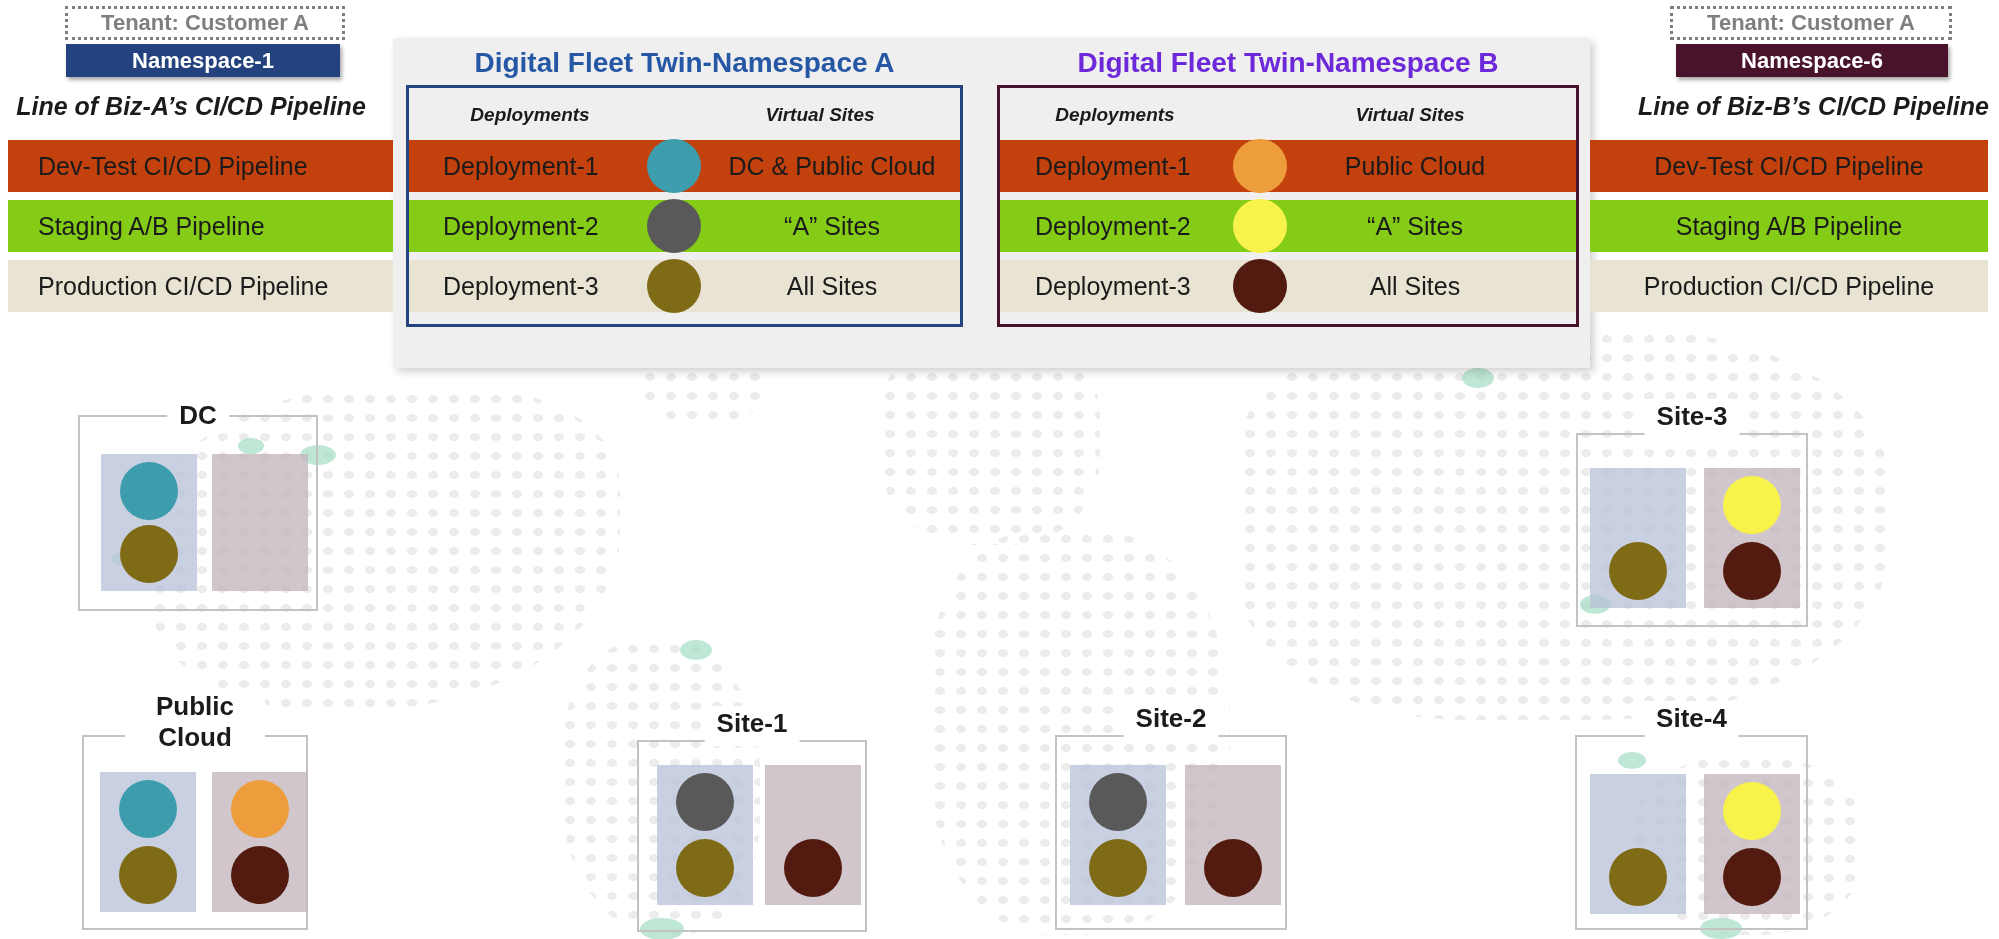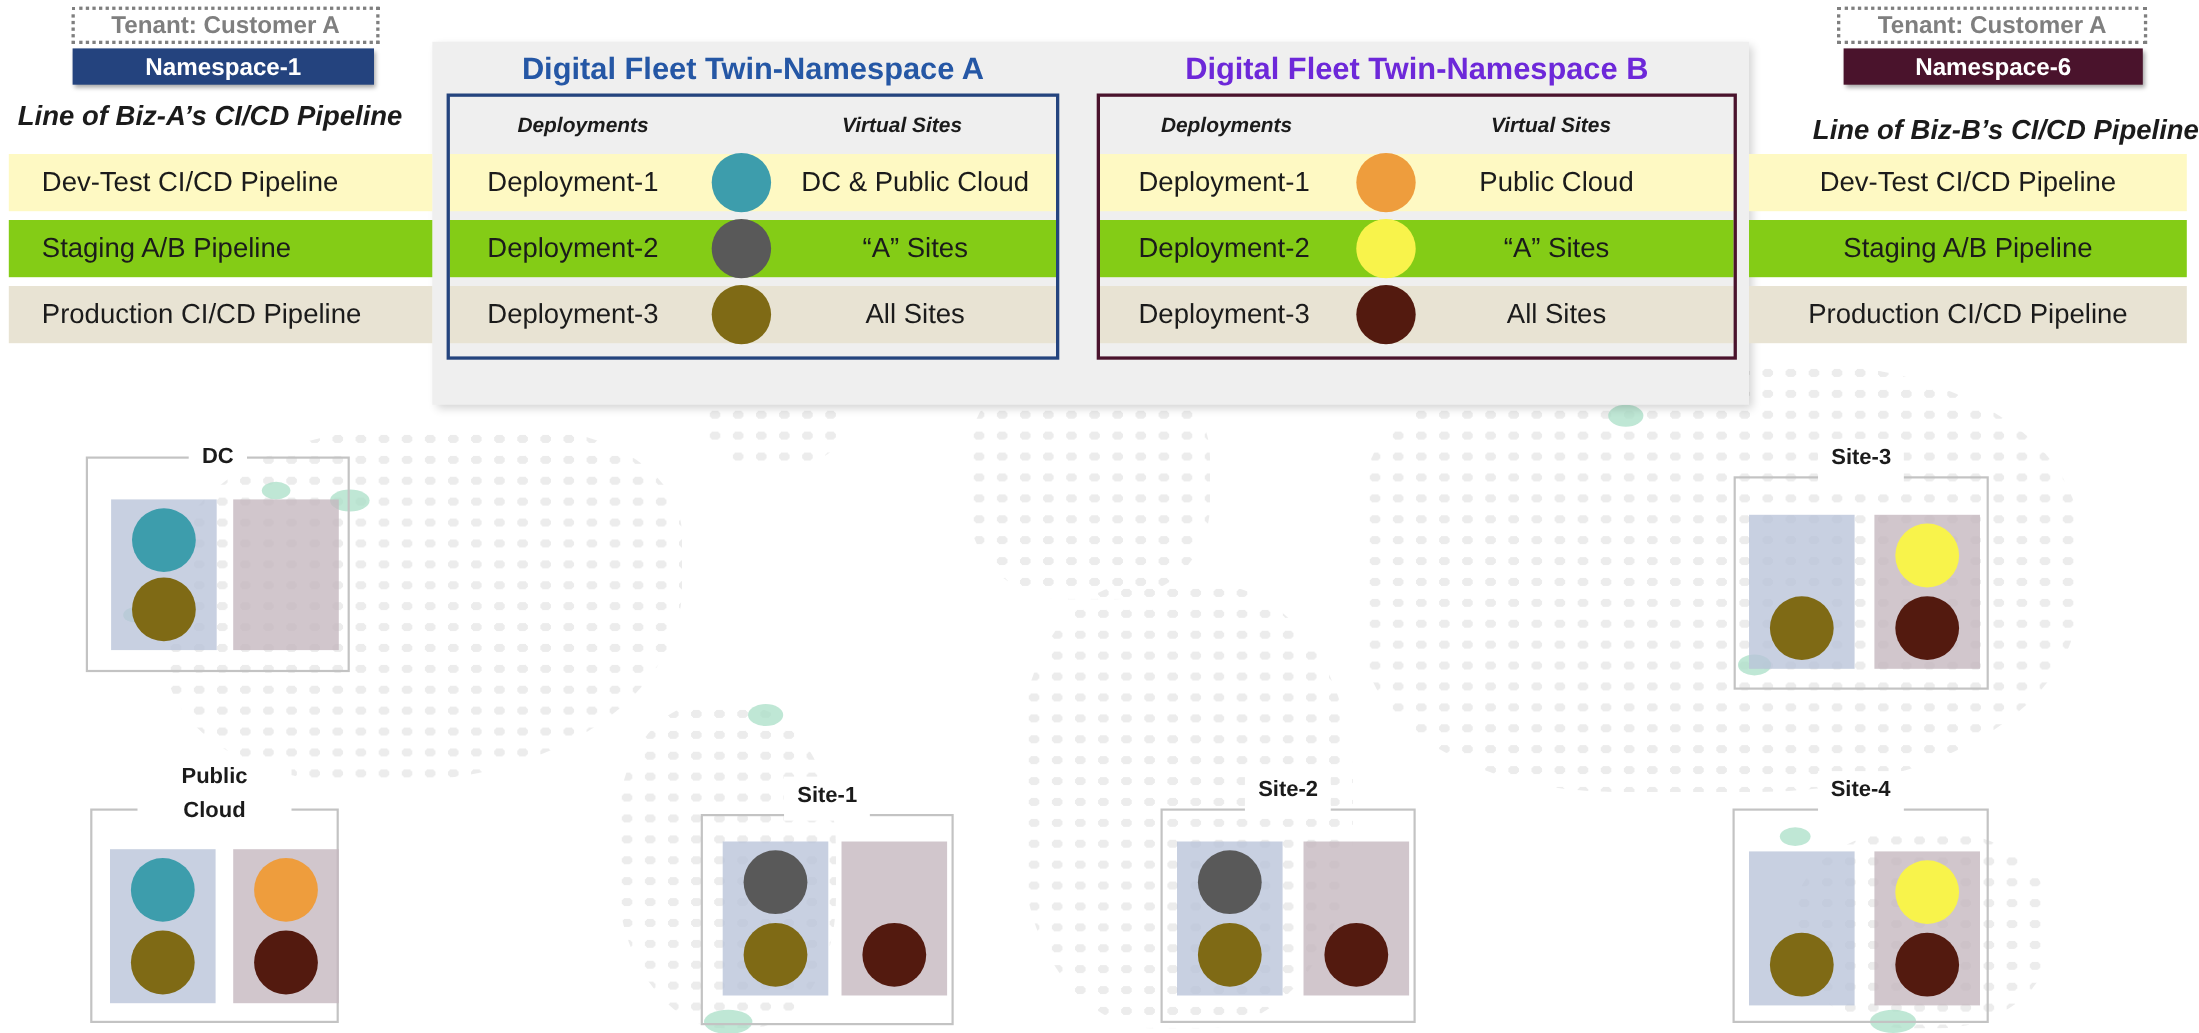--- a/index.html
+++ b/index.html
@@ -9,21 +9,21 @@
   }
   
   .dots{
     position:absolute;z-index:0;
     background-image:radial-gradient(ellipse 5px 4px at 10px 9px,#EAEAEA 96%,transparent 100%);
     background-size:21px 19px;opacity:.9;
   }
   .mint{position:absolute;z-index:0;background:#A9DFC7;border-radius:50%;opacity:.75;}
   
   .band{position:absolute;height:52px;z-index:3;}
-  .band-1{background:#fef9c3;} .band-2{background:#84cc16;} .band-3{background:#E8E3D3;}
+  .band-1{background:#c2410c;} .band-2{background:#84cc16;} .band-3{background:#E8E3D3;}
   .band-label-left{font-size:25px;line-height:52px;padding-left:30px;}
   .band-label-right{font-size:25px;line-height:52px;text-align:center;}
   
   .panel-bg{position:absolute;left:393px;top:38px;width:1197px;height:330px;background:#EFEFEF;
     box-shadow:4px 4px 8px rgba(0,0,0,.18);z-index:2;}
   .legend-title{position:absolute;z-index:4;font-size:28px;font-weight:bold;text-align:center;height:30px;line-height:30px;}
   .legend-box{position:absolute;z-index:5;box-sizing:border-box;background:transparent;}
   .box-a{border:3px solid #24447E;}
   .box-b{border:3px solid #4A132C;}
   .legend-stripe{position:absolute;z-index:3;height:52px;}
@@ -32,21 +32,21 @@
   .legend-dot{position:absolute;z-index:4;width:54px;height:54px;border-radius:50%;}
   
   .tenant-dotted{position:absolute;z-index:4;box-sizing:border-box;border:3px dotted #7F7F7F;
     color:#7F7F7F;font-weight:bold;font-size:22px;text-align:center;line-height:28px;background:#fff;}
   .ns-bar{position:absolute;z-index:4;color:#fff;font-weight:bold;font-size:22px;text-align:center;
     line-height:33px;box-shadow:2px 3px 4px rgba(0,0,0,.35);}
   .biz-caption{position:absolute;z-index:4;font-size:25px;font-weight:bold;font-style:italic;text-align:center;}
   
   .site{position:absolute;z-index:2;box-sizing:border-box;border:2px solid #C3C3C3;}
   .site-label{position:absolute;left:50%;transform:translateX(-50%);z-index:3;background:#fff;
-    font-weight:bold;font-size:20px;white-space:nowrap;padding:0 12px;}
+    font-weight:bold;font-size:26px;white-space:nowrap;padding:0 12px;}
   .lbl-on-border{top:-20px;height:36px;line-height:36px;}
   .lbl-above{top:-36px;height:40px;line-height:34px;}
   .lbl-two-line{top:-46px;white-space:normal;width:120px;text-align:center;line-height:31px;padding:0 10px 4px 10px;}
   .spanel{position:absolute;width:96px;height:140px;}
   .spanel-left{background:rgba(184,195,216,.78);}
   .spanel-right{background:rgba(197,184,191,.80);}
   .dot{position:absolute;left:50%;transform:translateX(-50%);width:58px;height:58px;border-radius:50%;}
   .dot-top{top:8px;} .dot-bottom{bottom:8px;}
   
   .c-teal{background:#3D9DAC;} .c-gray{background:#595959;} .c-olive{background:#7F6A15;}
@@ -97,21 +97,21 @@
   <div class="band band-3" style="left:1590px;top:260px;width:398px;">
     <div class="band-label-right">Production CI/CD Pipeline</div>
   </div>
 
   <div class="tenant-dotted" style="left:65px;top:6px;width:280px;height:34px;">Tenant: Customer A</div>
   <div class="ns-bar" style="left:66px;top:44px;width:274px;height:33px;background:#24437E;">Namespace-1</div>
   <div class="biz-caption" style="left:0px;top:92px;width:382px;">Line of Biz-A’s CI/CD Pipeline</div>
 
   <div class="tenant-dotted" style="left:1670px;top:6px;width:282px;height:34px;">Tenant: Customer A</div>
   <div class="ns-bar" style="left:1676px;top:44px;width:272px;height:33px;background:#4A132C;">Namespace-6</div>
-  <div class="biz-caption" style="left:1628px;top:104px;width:371px;text-align:right;">Line of Biz-B’s CI/CD Pipeline</div>
+  <div class="biz-caption" style="left:1628px;top:92px;width:371px;">Line of Biz-B’s CI/CD Pipeline</div>
 
   <div class="legend-title t-blue" style="left:406px;top:48px;width:557px;">Digital Fleet Twin-Namespace A</div>
   <div class="legend-stripe band-1" style="left:409px;top:140px;width:551px;"></div>
   <div class="legend-stripe band-2" style="left:409px;top:200px;width:551px;"></div>
   <div class="legend-stripe band-3" style="left:409px;top:260px;width:551px;"></div>
   <div class="legend-box box-a" style="left:406px;top:85px;width:557px;height:242px;"></div>
   <div class="col-head" style="left:420px;top:100px;width:220px;">Deployments</div>
   <div class="col-head" style="left:700px;top:100px;width:240px;">Virtual Sites</div>
 
   <div class="legend-cell" style="left:443px;top:140px;">Deployment-1</div>

